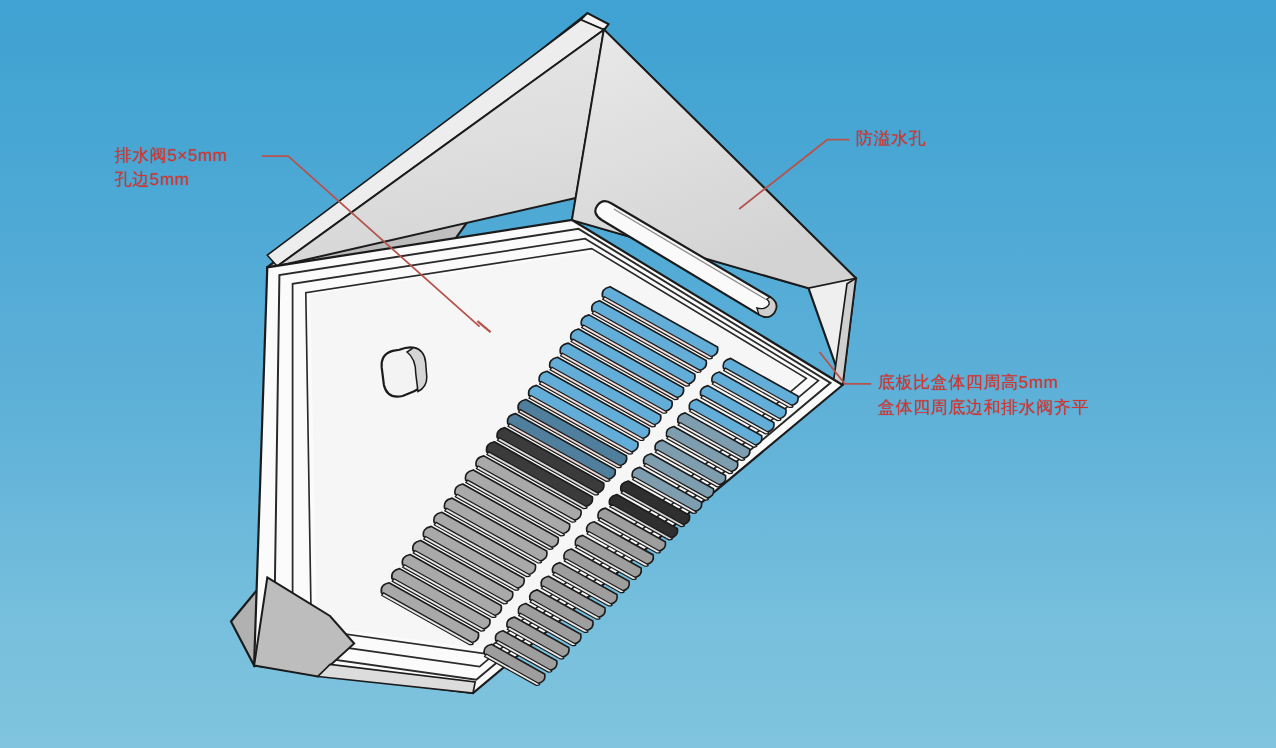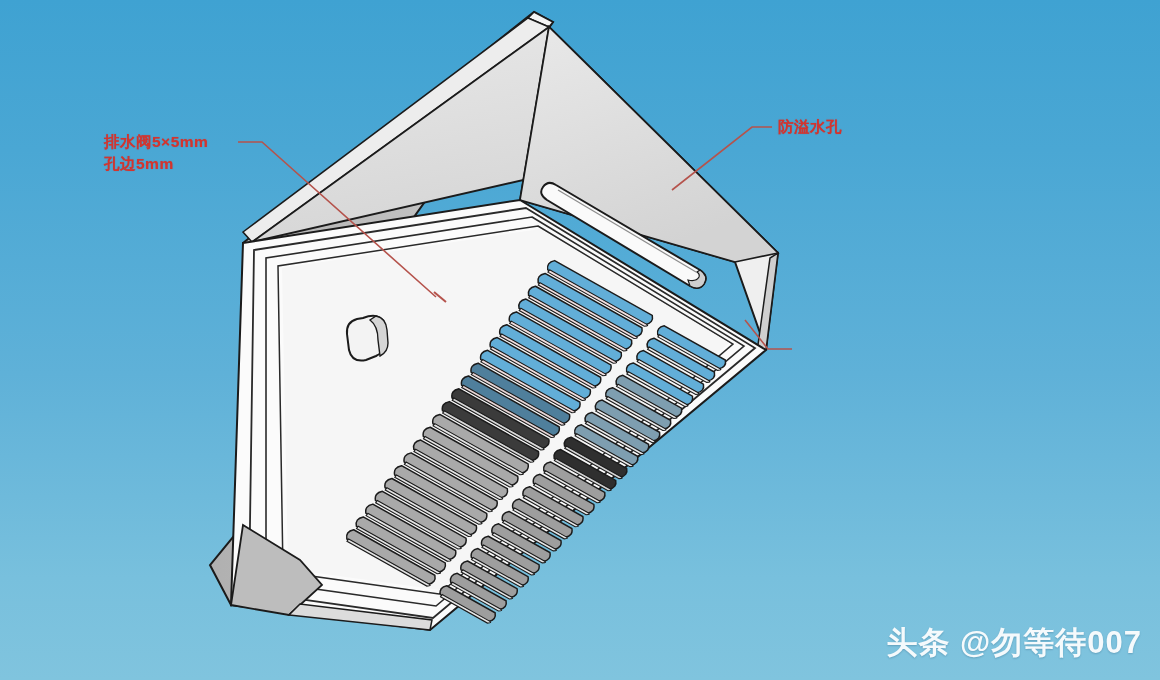--- a/index.html
+++ b/index.html
@@ -19,21 +19,21 @@
     inset: 0;
     background: linear-gradient(180deg, #3fa2d2 0%, #4aa7d4 22%, #5fb1d8 55%, #78c0dd 85%, #80c4de 100%);
   }
   #svgwrap {
     position: absolute;
     inset: 0;
   }
   .anno {
     position: absolute;
     color: #d4342e;
-    font-weight: bold;
+    font-weight: normal;
     font-size: 15.5px;
     letter-spacing: 0.5px;
     white-space: nowrap;
     text-shadow: 0 0 1px rgba(180,40,35,0.55);
     line-height: 22px;
   }
   .anno.right { text-align: left; }
   .anno.leftblk { }
   #watermark {
     position: absolute;
@@ -221,16 +221,19 @@
 
   <div class="anno leftblk" style="left:104px; top:131px; width:130px;">
     <div>排水阀5×5mm</div>
     <div>孔边5mm</div>
   </div>
 
   <div class="anno right" style="left:778px; top:116px;">
     <div>防溢水孔</div>
   </div>
 
-
-  <div id="watermark">头条 @勿等待007</div>
+  <div class="anno right" style="left:798px; top:338px;">
+    <div>底板比盒体四周高5mm</div>
+    <div>盒体四周底边和排水阀齐平</div>
+  </div>
+
 
 </div>
 
 </body></html>

